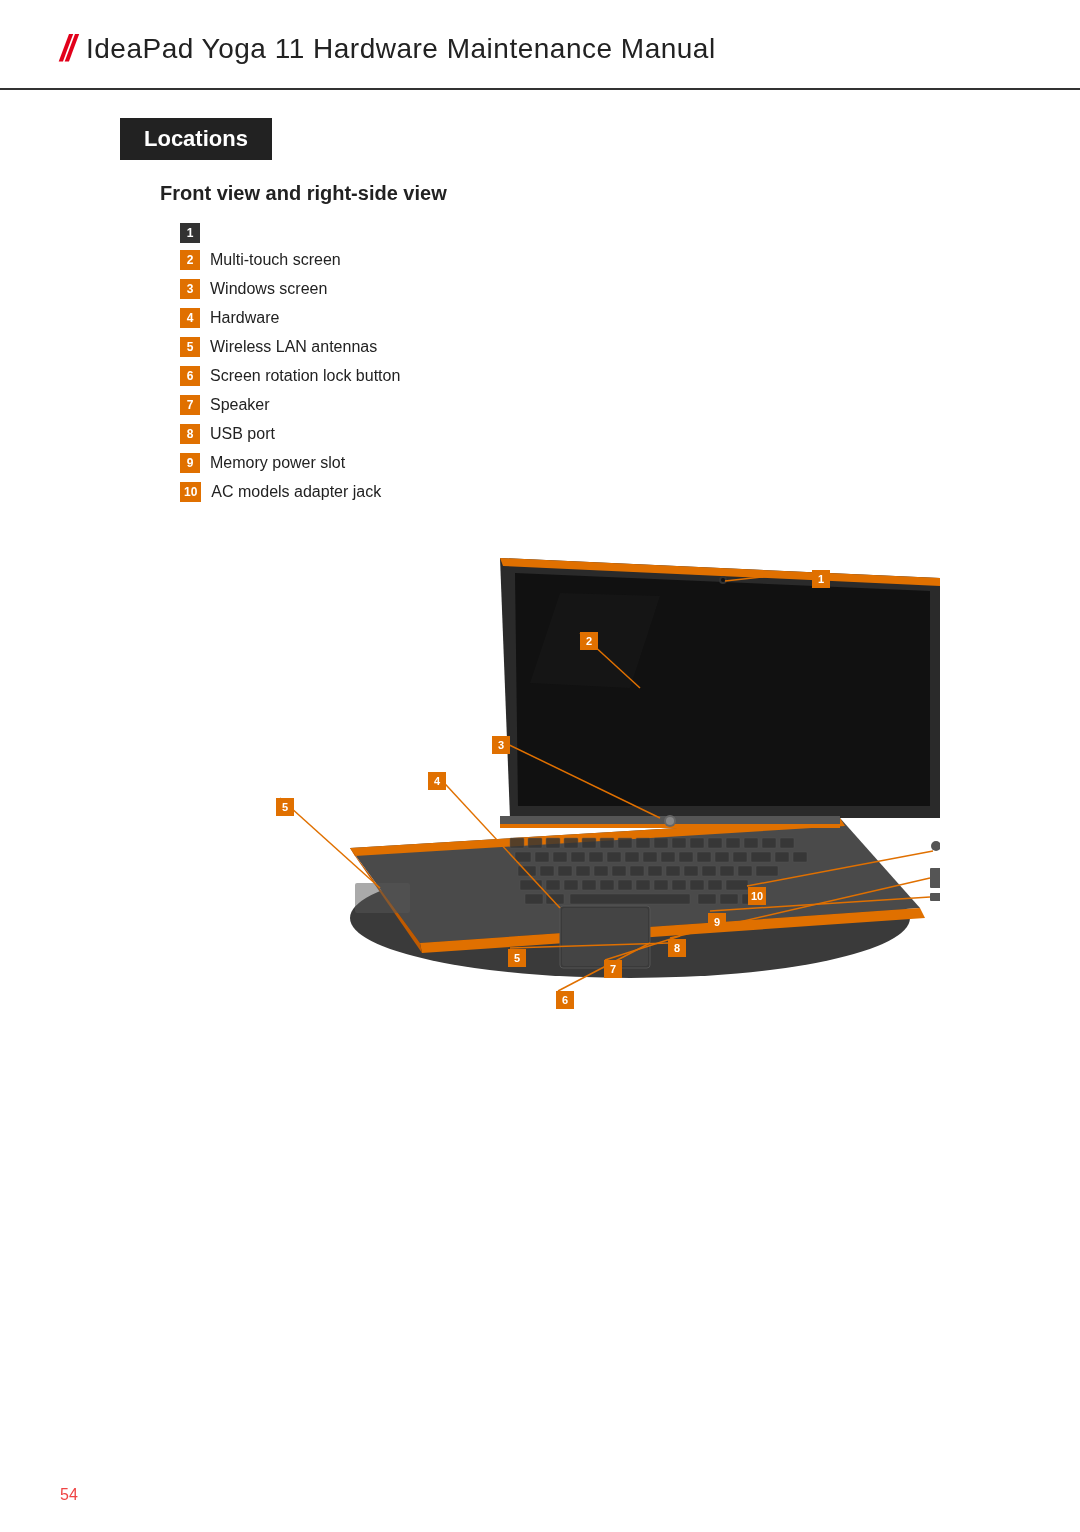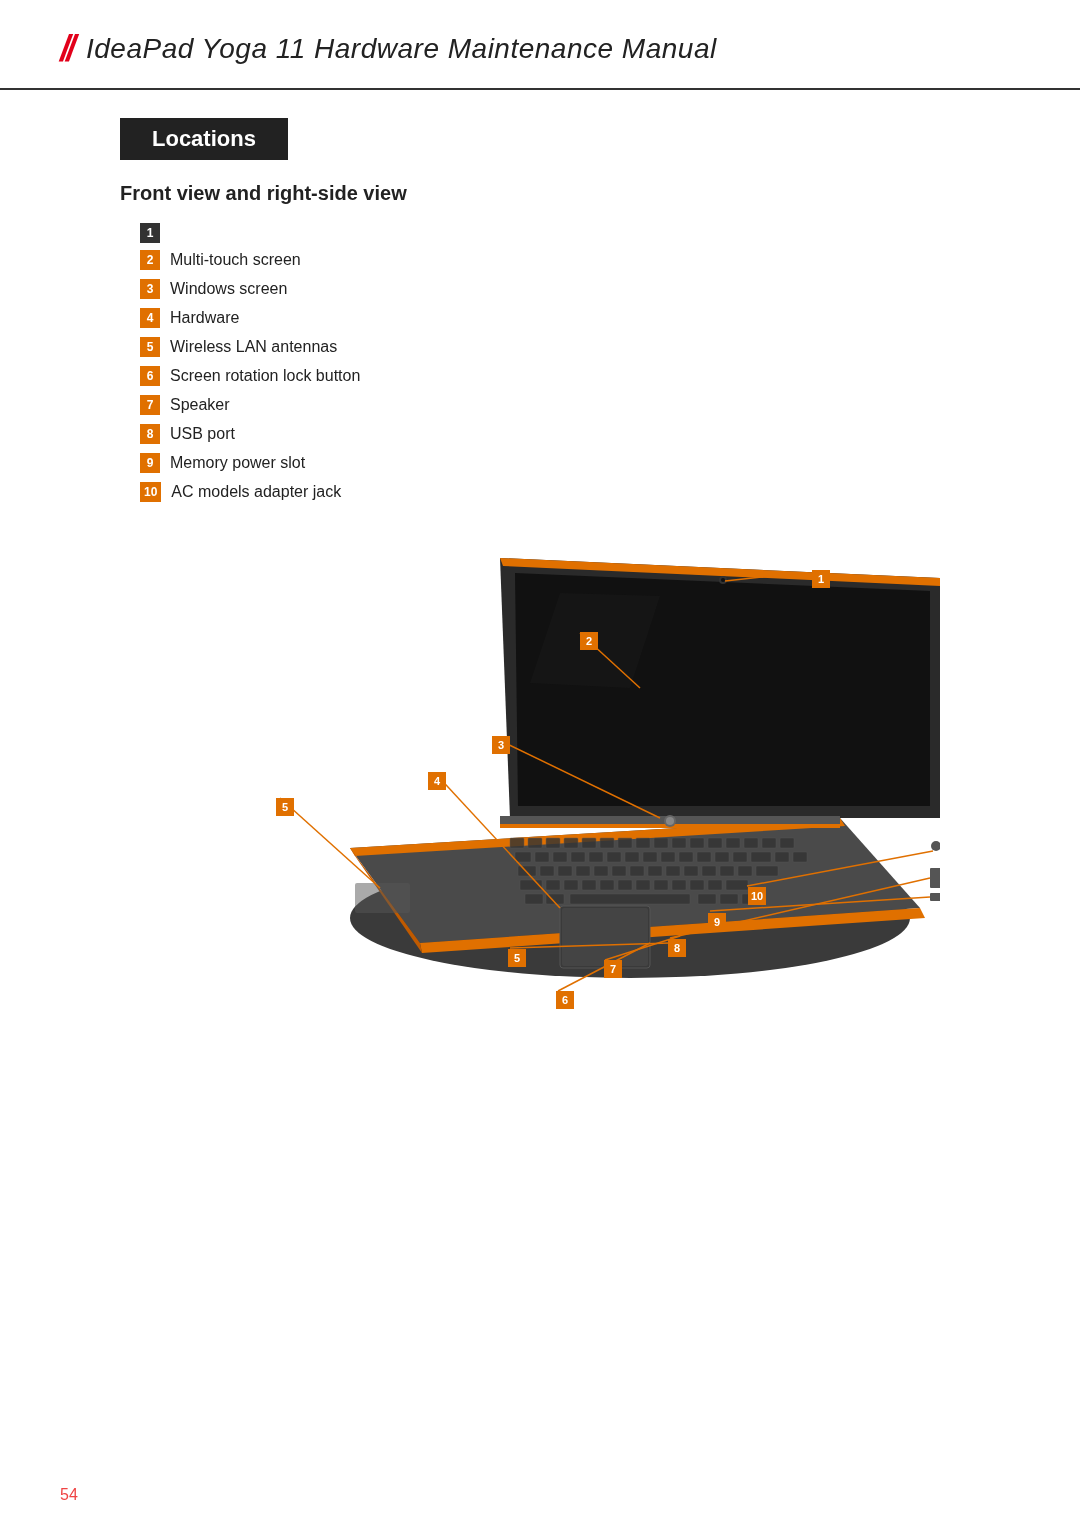--- a/index.html
+++ b/index.html
@@ -29,40 +29,39 @@
     .logo-slashes {
       font-size: 36px;
       font-weight: bold;
       color: #e2001a;
       font-style: italic;
       letter-spacing: -4px;
       margin-right: 6px;
     }
     .header-title {
       font-size: 28px;
-      font-style: italic;
       font-weight: normal;
       color: #222;
       letter-spacing: 0.5px;
     }
 
     
     .section-header {
       background: #222;
       color: #fff;
       font-size: 22px;
       font-weight: bold;
-      padding: 8px 32px;
+      padding: 8px 24px;
       margin: 28px 60px 22px 60px;
       display: inline-block;
     }
 
     
     .content {
-      padding: 0 60px;
+      padding: 0 100px;
     }
 
     .subsection-title {
       font-size: 20px;
       font-weight: bold;
       margin-bottom: 18px;
       margin-left: 60px;
     }
 
     

